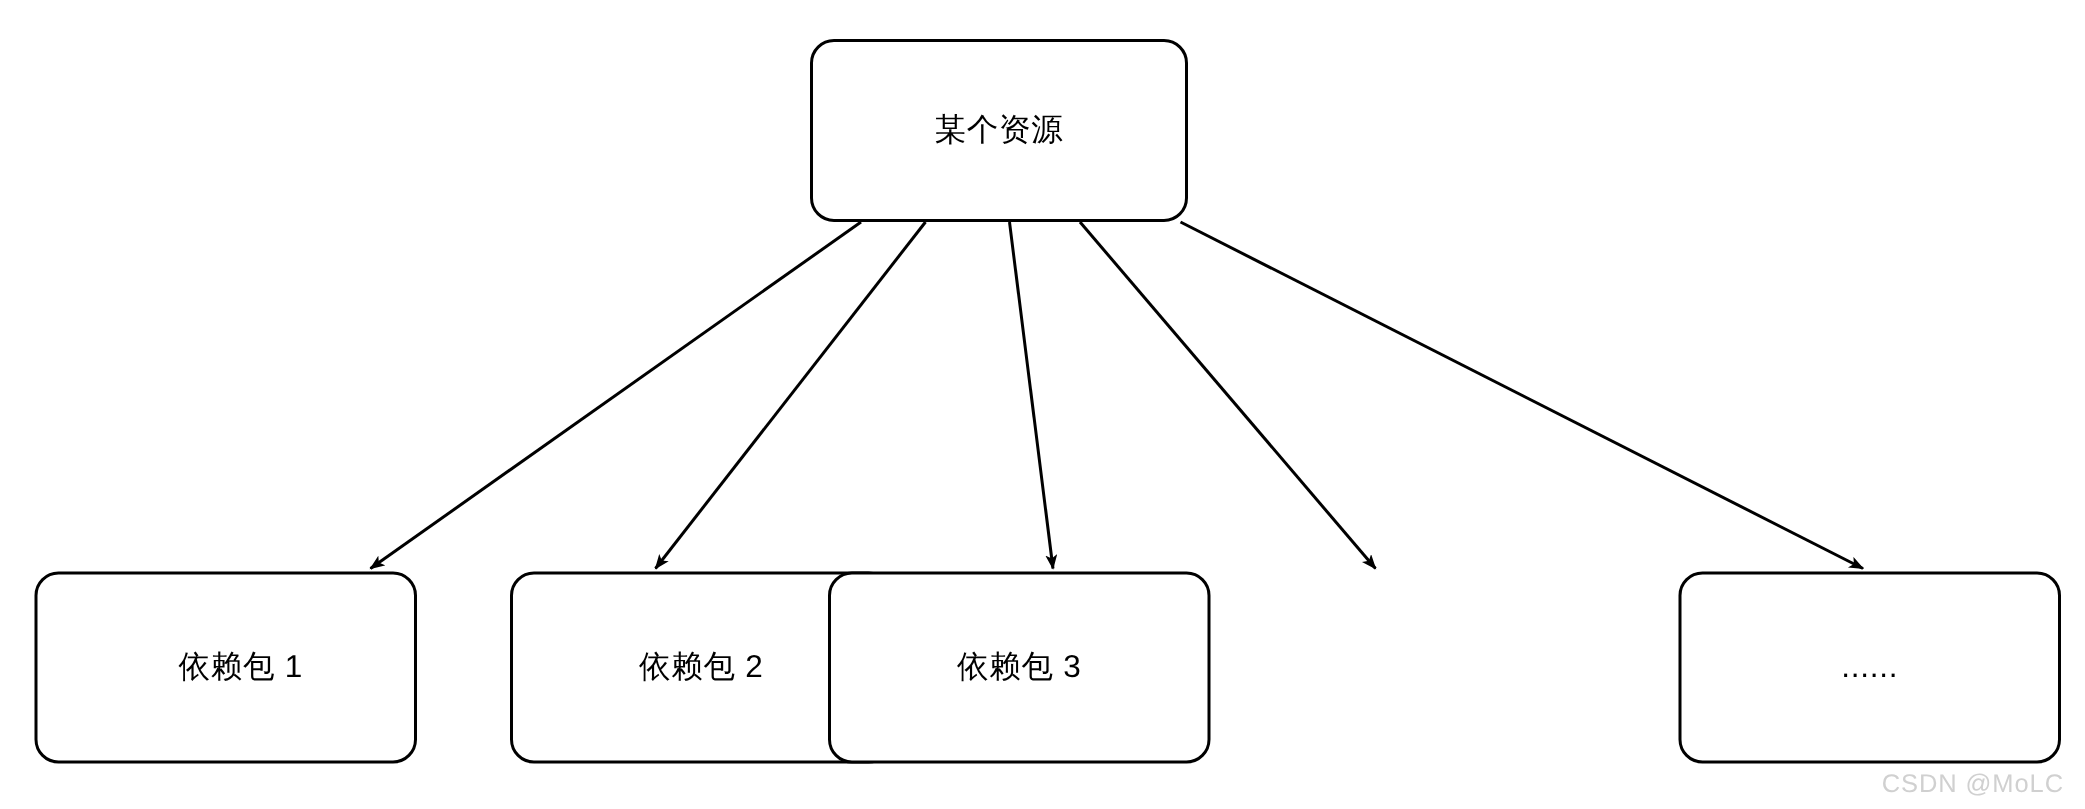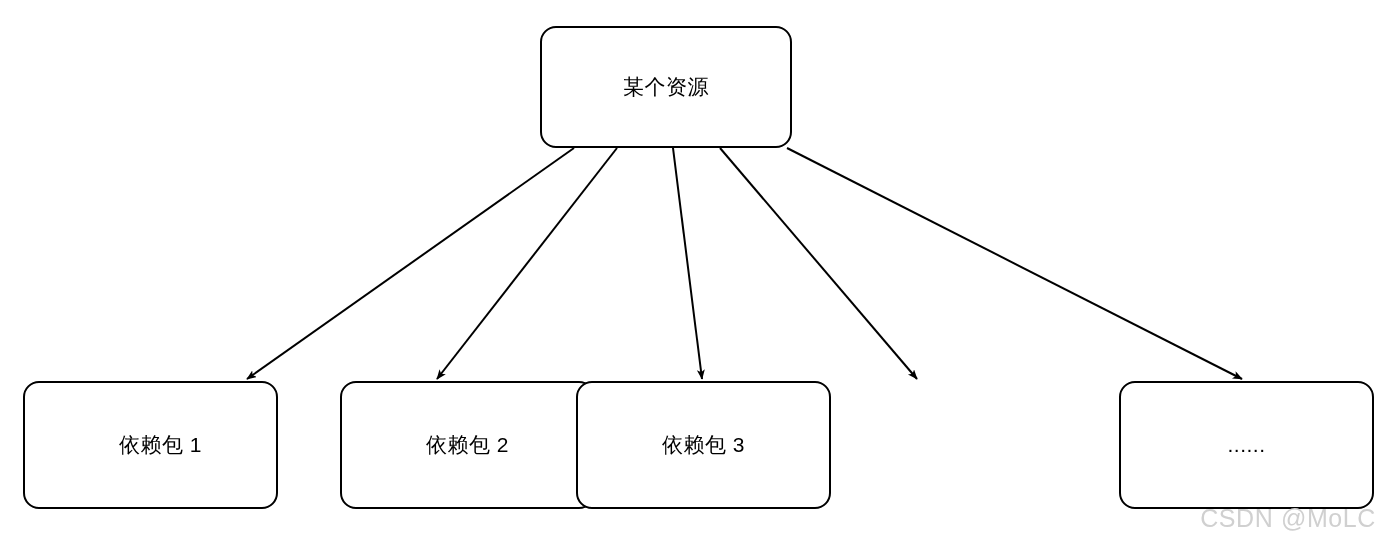--- a/index.html
+++ b/index.html
@@ -52,29 +52,29 @@
     height: 122px;
     z-index: 3;
   }
   .leaf-box {
     top: 381px;
     height: 128px;
     z-index: 3;
   }
   #node-dep-1 { left: 23px;   width: 255px; padding-left: 20px; }
   #node-dep-2 { left: 304px;  width: 255px; margin-left: 36px; }
-  #node-dep-3 { left: 576px;  width: 255px; }
+  #node-dep-3 { left: 552px;  width: 255px; }
   #node-dep-4 { left: 844px;  width: 255px; }
   #node-dep-5 { left: 1119px; width: 255px; }
   #watermark {
     position: absolute;
     right: 14px;
     bottom: 6px;
     font-family: "Liberation Sans", "DejaVu Sans", sans-serif;
-    font-size: 25px;
+    font-size: 17px;
     color: #d0d0d0;
     letter-spacing: 0.6px;
     white-space: nowrap;
     user-select: none;
     z-index: 5;
   }
 </style>
 </head>
 <body>
 

